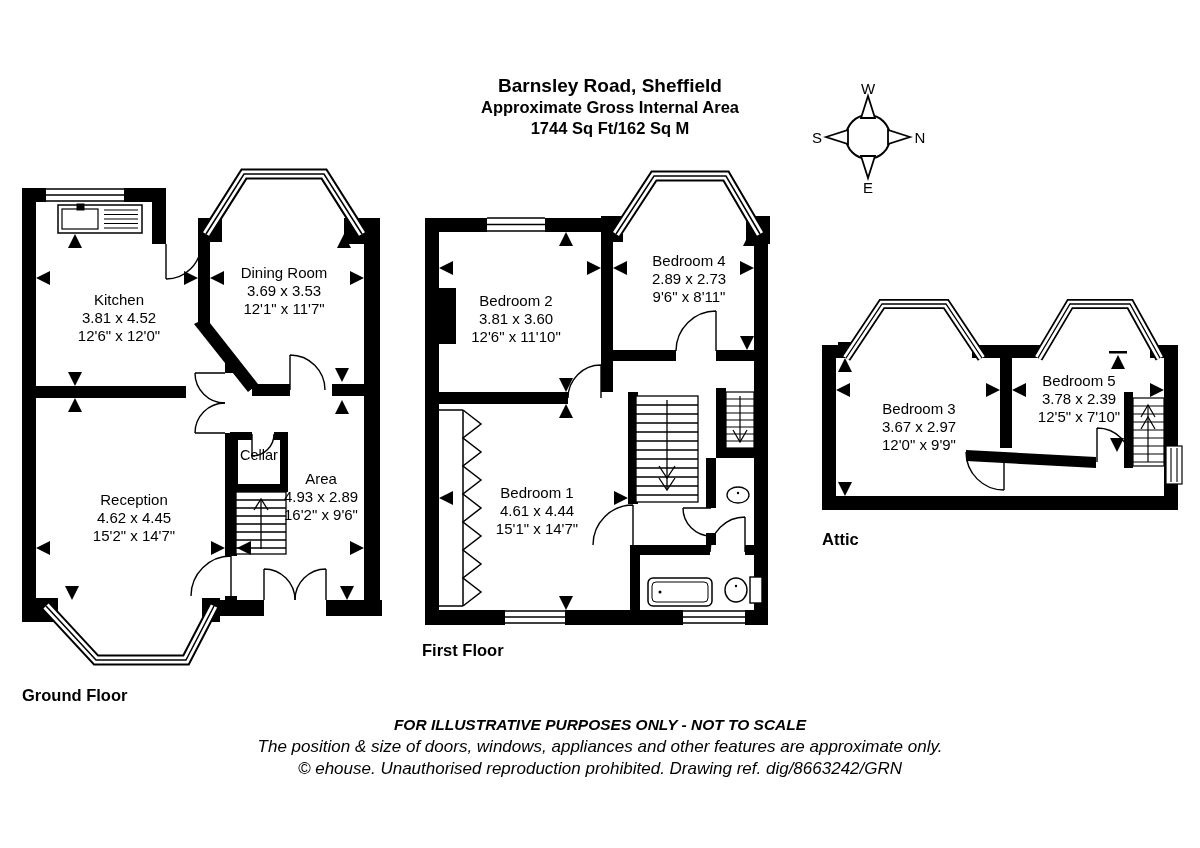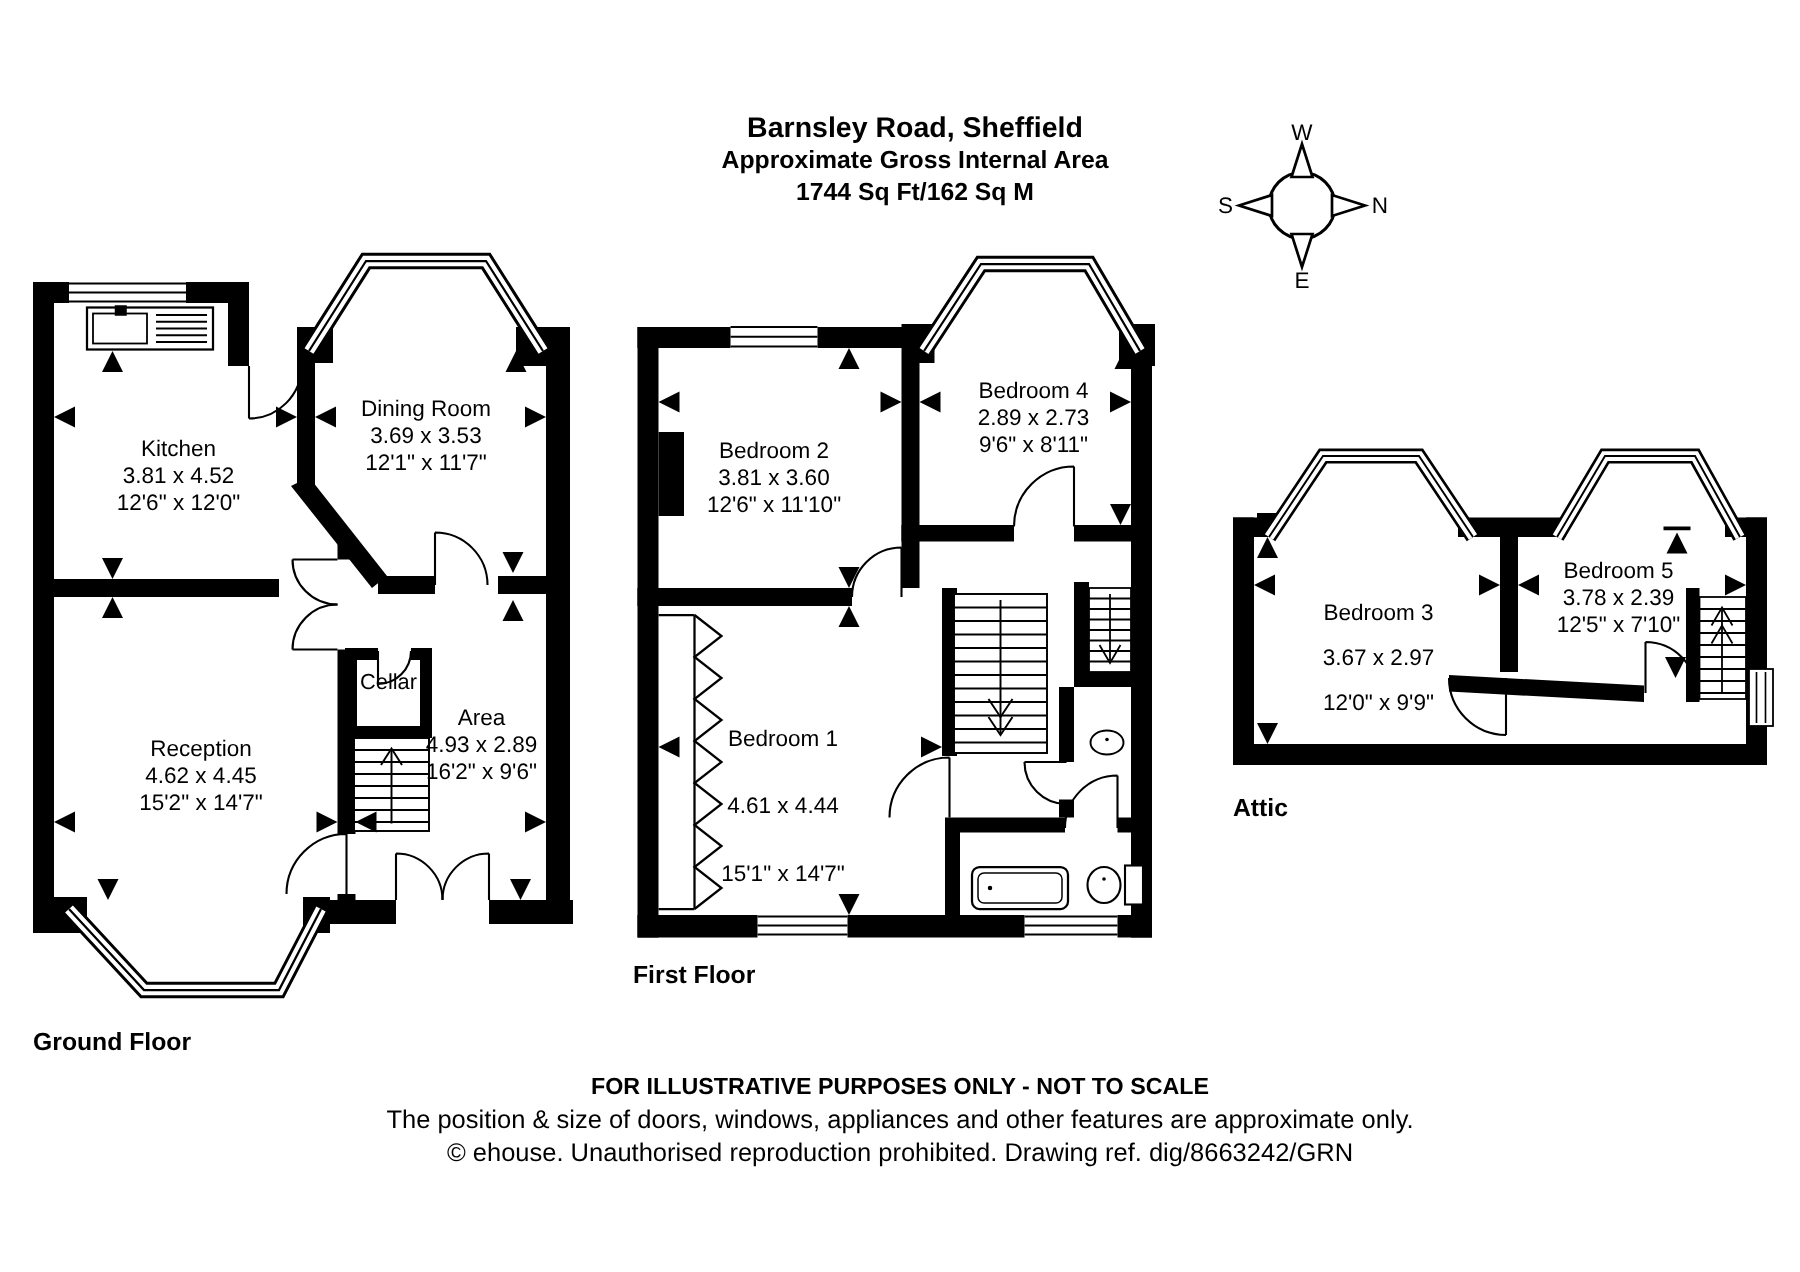--- a/index.html
+++ b/index.html
@@ -316,38 +316,38 @@
 <div class="abs ctr room-label" style="left:516px;top:292px;">
   <span>Bedroom 2</span>
   <span>3.81 x 3.60</span>
   <span>12'6" x 11'10"</span>
 </div>
 <div class="abs ctr room-label" style="left:689px;top:252px;">
   <span>Bedroom 4</span>
   <span>2.89 x 2.73</span>
   <span>9'6" x 8'11"</span>
 </div>
-<div class="abs ctr room-label" style="left:522px;top:484px;gap:27px;">
+<div class="abs ctr room-label" style="left:537px;top:484px;">
   <span>Bedroom 1</span>
   <span>4.61 x 4.44</span>
   <span>15'1" x 14'7"</span>
 </div>
 
-<div class="abs ctr room-label" style="left:919px;top:400px;gap:12px;">
+<div class="abs ctr room-label" style="left:919px;top:400px;">
   <span>Bedroom 3</span>
   <span>3.67 x 2.97</span>
   <span>12'0" x 9'9"</span>
 </div>
 <div class="abs ctr room-label" style="left:1079px;top:372px;">
   <span>Bedroom 5</span>
   <span>3.78 x 2.39</span>
   <span>12'5" x 7'10"</span>
 </div>
 
 <span class="abs floor-label" style="left:22px;top:686px;">Ground Floor</span>
 <span class="abs floor-label" style="left:422px;top:641px;">First Floor</span>
 <span class="abs floor-label" style="left:822px;top:530px;text-align:center;">Attic</span>
 
-<div class="abs ctr footer-block" style="left:600px;top:714px;">
+<div class="abs ctr footer-block" style="left:600px;top:714px;font-style:italic;">
   <div class="footer-line1">FOR ILLUSTRATIVE PURPOSES ONLY - NOT TO SCALE</div>
   <div class="footer-line2">The position &amp; size of doors, windows, appliances and other features are approximate only.</div>
   <div class="footer-line3">© ehouse. Unauthorised reproduction prohibited. Drawing ref. dig/8663242/GRN</div>
 </div>
 
 </body></html>

